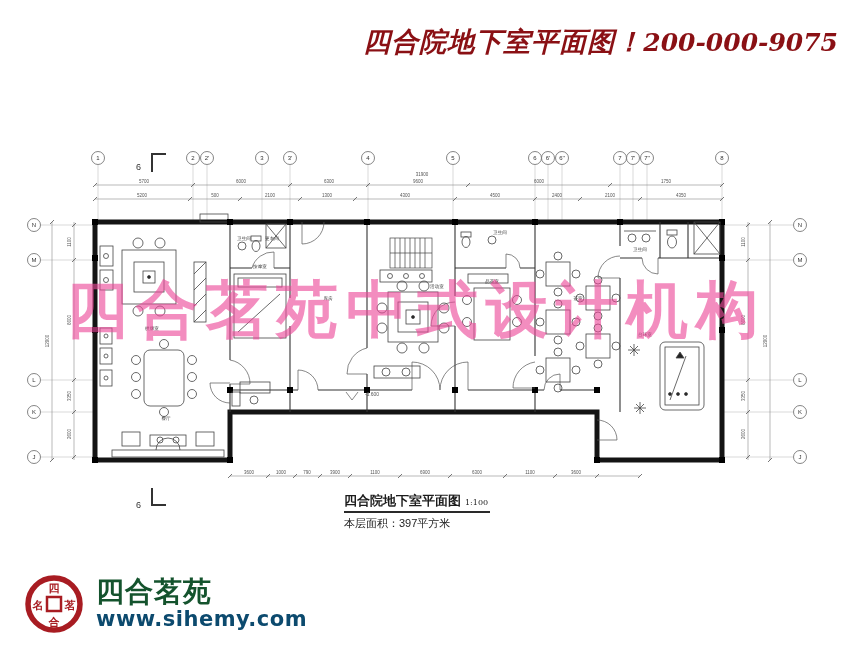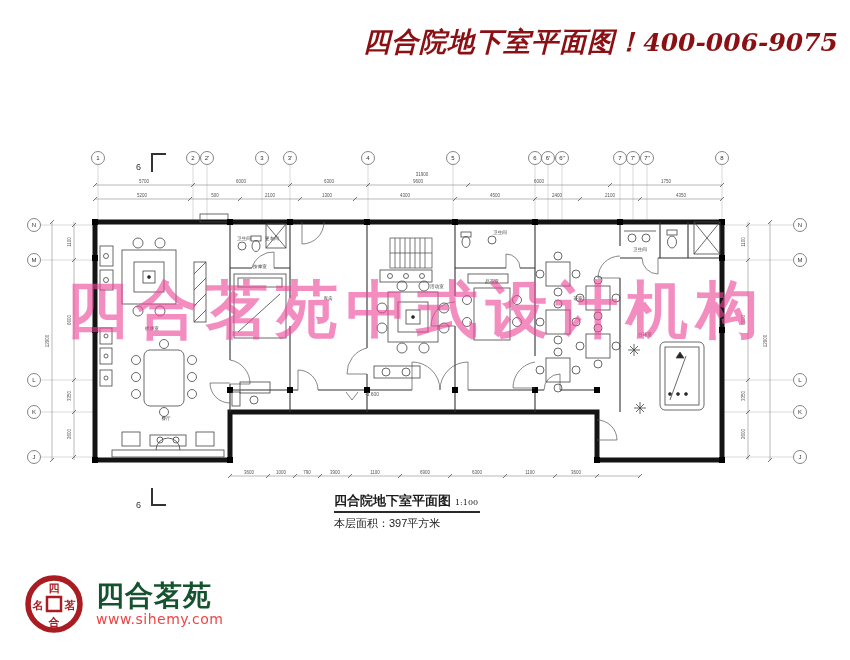--- a/index.html
+++ b/index.html
@@ -6,32 +6,32 @@
   body{width:850px;height:660px;position:relative;background:#fff;overflow:hidden;
        font-family:"Liberation Sans",sans-serif;}
   .plan-svg{position:absolute;left:0;top:0;}
   .slogan{position:absolute;top:24px;right:12px;white-space:nowrap;
           font-family:"DejaVu Serif",serif;font-style:italic;font-weight:bold;
           font-size:27px;color:#8a1014;letter-spacing:1px;}
   .slogan .phone{font-size:25px;letter-spacing:0;}
   .watermark{position:absolute;left:66px;top:268px;white-space:nowrap;
              font-family:"DejaVu Sans",sans-serif;font-weight:bold;
              font-size:62px;letter-spacing:8px;color:#ec4899;opacity:.62;}
-  .titleblock{position:absolute;left:334px;top:491px;color:#1c1c1c;}
+  .titleblock{position:absolute;left:344px;top:491px;color:#1c1c1c;}
   .titleblock .row1{display:inline-block;font-family:"DejaVu Serif",serif;
                     font-weight:bold;font-size:13px;
                     border-bottom:2.5px solid #2a2a2a;padding:0 2px 1px 0;}
   .titleblock .scale{font-size:8px;font-weight:normal;margin-left:4px;}
   .titleblock .row2{font-size:11px;margin-top:3px;color:#222;}
   .logo{position:absolute;left:22px;top:572px;display:flex;align-items:center;}
   .logo .txt{margin-left:10px;}
   .logo .name{font-family:"DejaVu Serif",serif;font-weight:bold;font-size:28px;
               color:#14532d;line-height:1;letter-spacing:1px;}
-  .logo .url{font-family:"DejaVu Sans",sans-serif;font-weight:normal;font-size:14px;
-             color:#ef4444;letter-spacing:.5px;margin-top:1px;}
+  .logo .url{font-family:"DejaVu Sans",sans-serif;font-weight:bold;font-size:21px;
+             color:#0c4a6e;letter-spacing:.5px;margin-top:1px;}
 </style>
 </head>
 <body>
 
 <svg class="plan-svg" width="850" height="660" viewBox="0 0 850 660">
   <defs>
     <g id="teatable">
       <rect x="0" y="0" width="24" height="24" fill="none" stroke="#444" stroke-width="0.8"></rect>
       <circle cx="-6" cy="12" r="4" fill="none" stroke="#444" stroke-width="0.8"></circle>
       <circle cx="30" cy="12" r="4" fill="none" stroke="#444" stroke-width="0.8"></circle>
@@ -353,21 +353,21 @@
     <path d="M152,172 V154 H166" fill="none" stroke="#333" stroke-width="2"></path>
     <text x="136" y="170" font-size="9" fill="#333">6</text>
     <path d="M152,488 V505 H166" fill="none" stroke="#333" stroke-width="2"></path>
     <text x="136" y="508" font-size="9" fill="#333">6</text>
   </g>
 </svg>
 
 <div class="watermark">四合茗苑中式设计机构</div>
 
 <div class="slogan">
-  <span>四合院地下室平面图！</span><span class="phone">400-006-9075</span>
+  <span>四合院地下室平面图！</span><span class="phone">200-000-9075</span>
 </div>
 
 <div class="titleblock">
   <div class="row1">
     <span>四合院地下室平面图</span><span class="scale">1:100</span>
   </div>
   <div class="row2">本层面积：397平方米</div>
 </div>
 
 <div class="logo">

